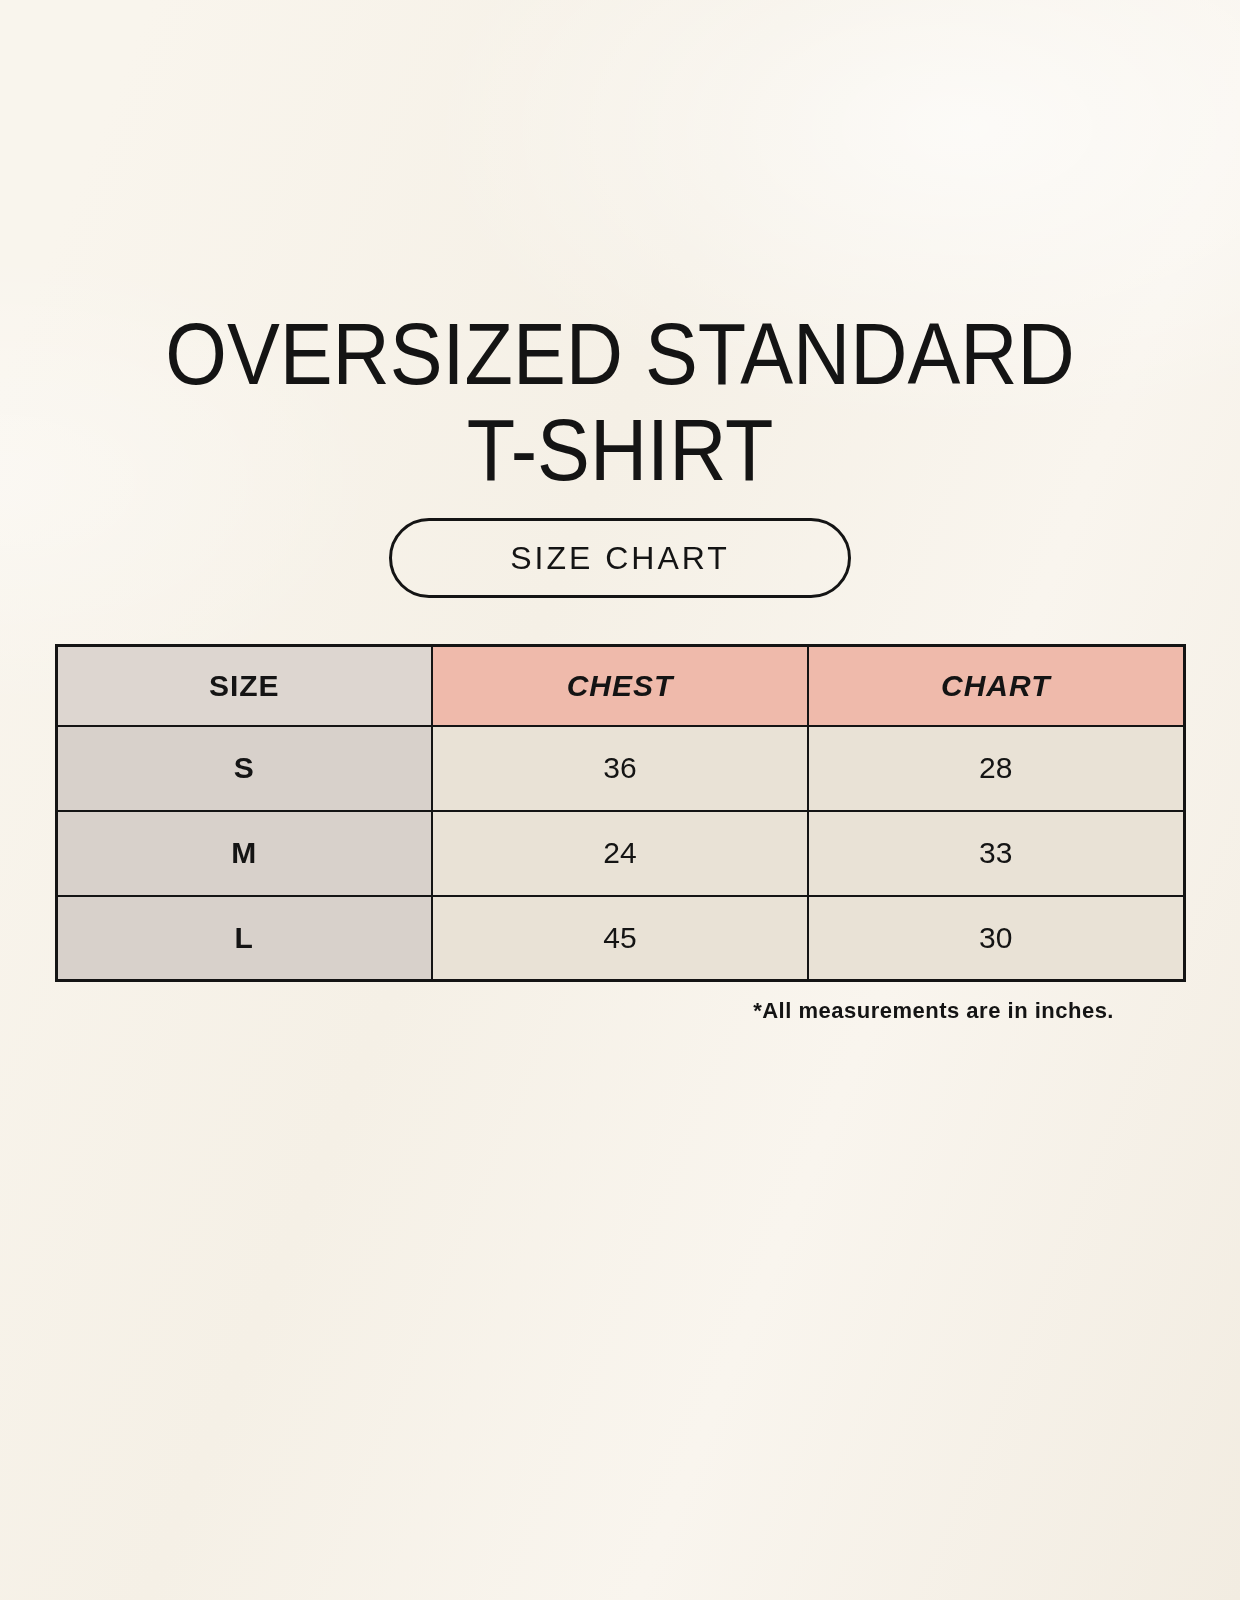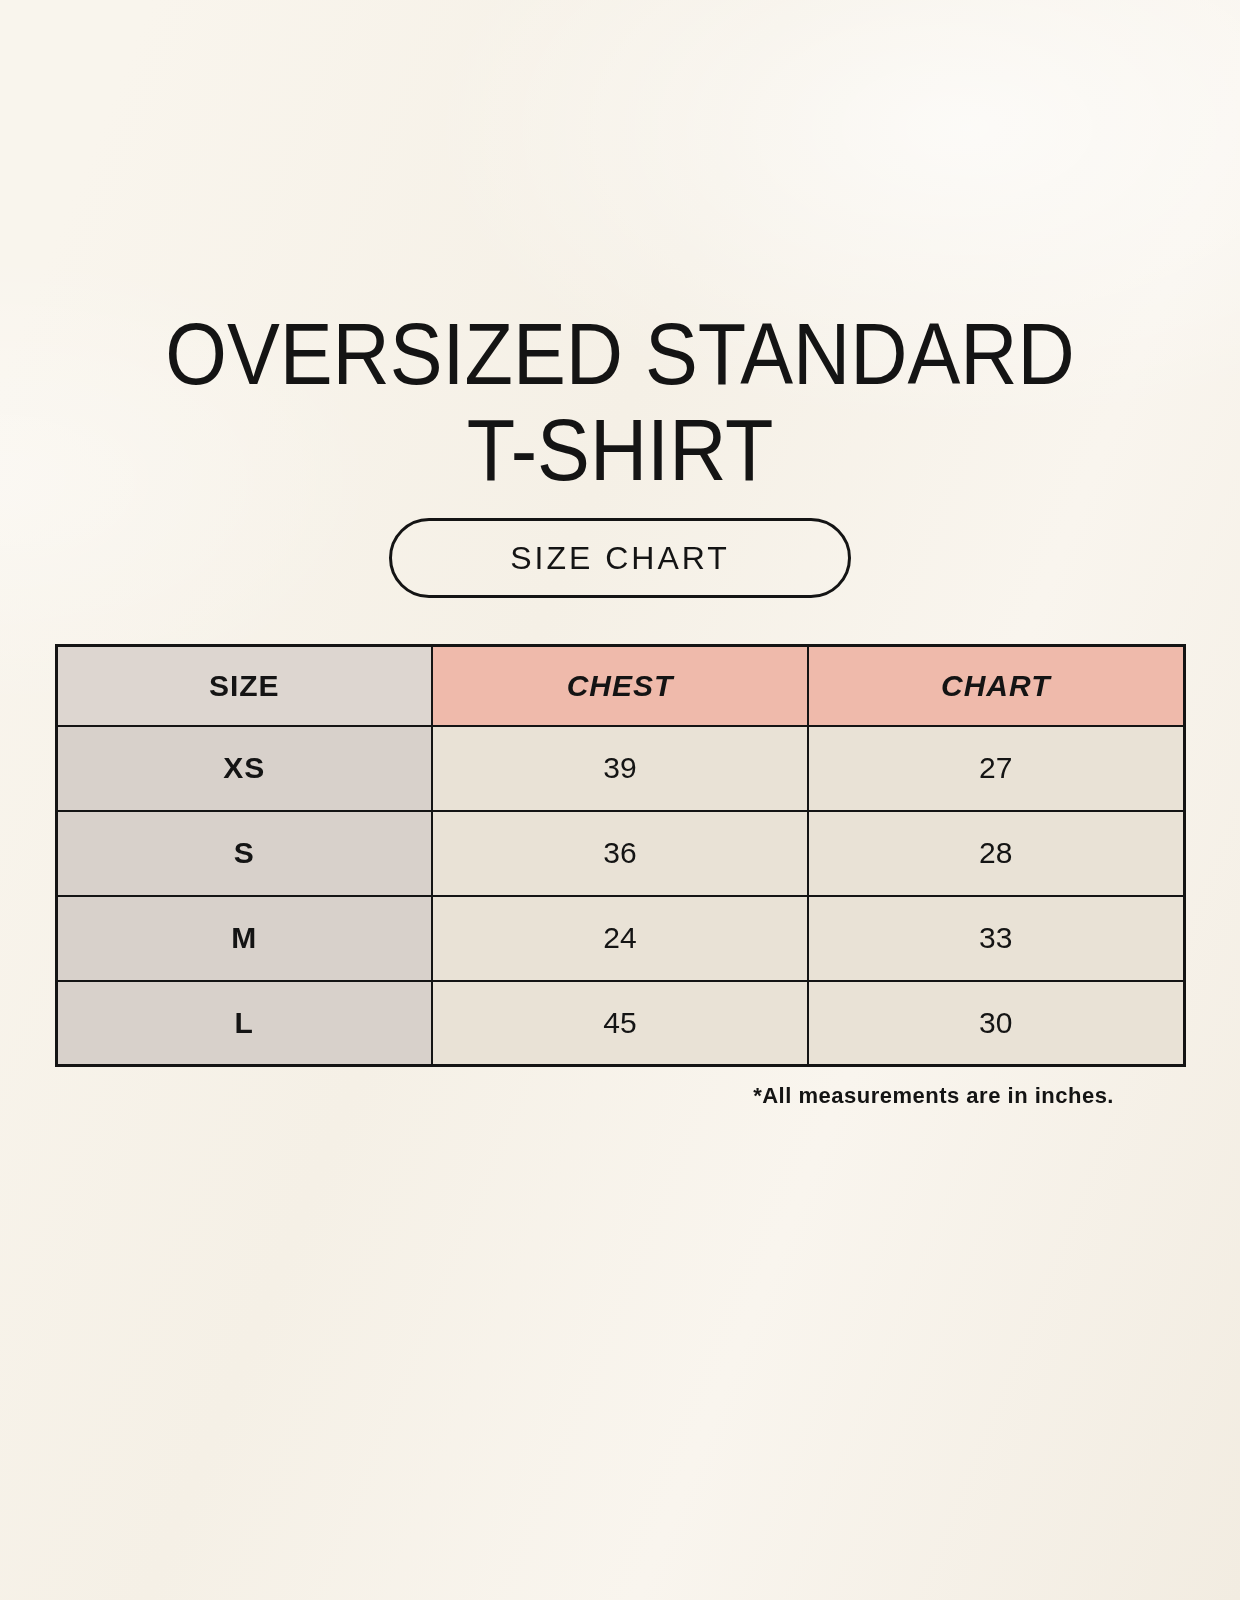--- a/index.html
+++ b/index.html
@@ -95,25 +95,20 @@
 <table class="size-table">
   <thead>
     <tr>
       <th class="col-size">SIZE</th>
       <th class="col-measure">CHEST</th>
       <th class="col-measure">CHART</th>
     </tr>
   </thead>
   <tbody>
     <tr>
-      <td class="size-cell">XS</td>
-      <td class="value-cell">39</td>
-      <td class="value-cell">27</td>
-    </tr>
-    <tr>
       <td class="size-cell">S</td>
       <td class="value-cell">36</td>
       <td class="value-cell">28</td>
     </tr>
     <tr>
       <td class="size-cell">M</td>
       <td class="value-cell">24</td>
       <td class="value-cell">33</td>
     </tr>
     <tr>

